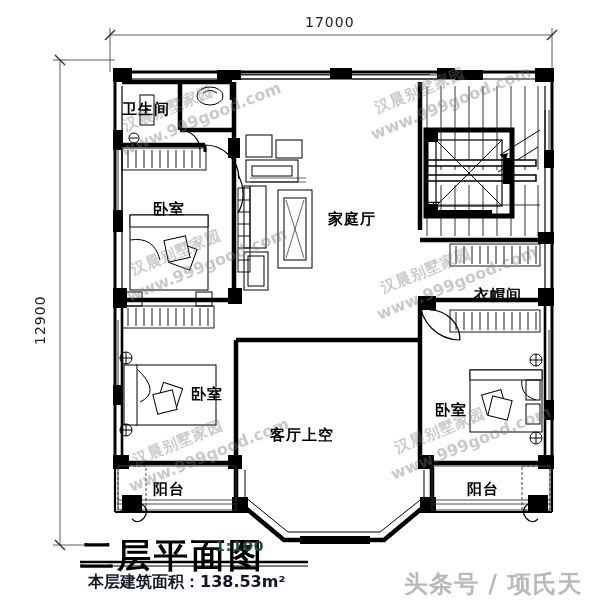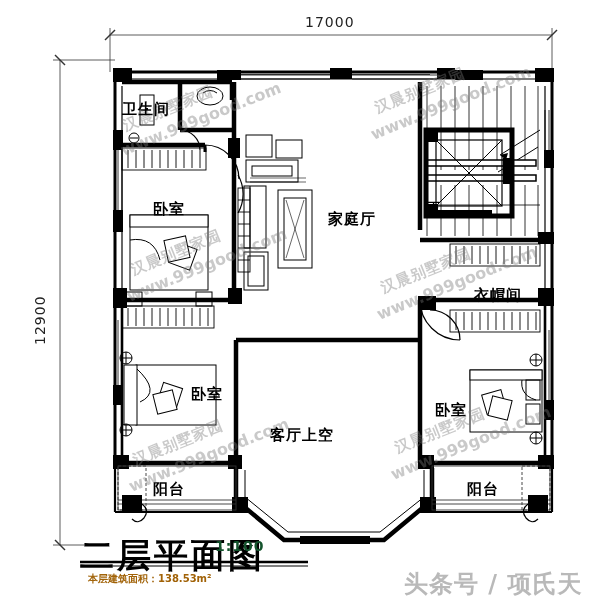--- a/index.html
+++ b/index.html
@@ -35,21 +35,21 @@
   #title-main{
     position:absolute;left:80px;top:533px;
     font-size:34px;font-weight:bold;letter-spacing:3px;color:#000;
   }
   #title-scale{
     position:absolute;left:215px;top:538px;
     font-size:14px;font-weight:bold;letter-spacing:1px;color:#14532d;
   }
   #area-text{
     position:absolute;left:88px;top:572px;
-    font-size:10px;font-weight:bold;letter-spacing:0px;color:#a16207;
+    font-size:16px;font-weight:bold;letter-spacing:0px;color:#0f172a;
   }
   #footer-credit{
     position:absolute;left:404px;top:568px;
     font-size:24px;font-weight:bold;letter-spacing:1px;
     color:#b9b9b9;
   }
   .wm{
     position:absolute;
     color:rgba(120,120,120,0.40);
     font-weight:bold;

